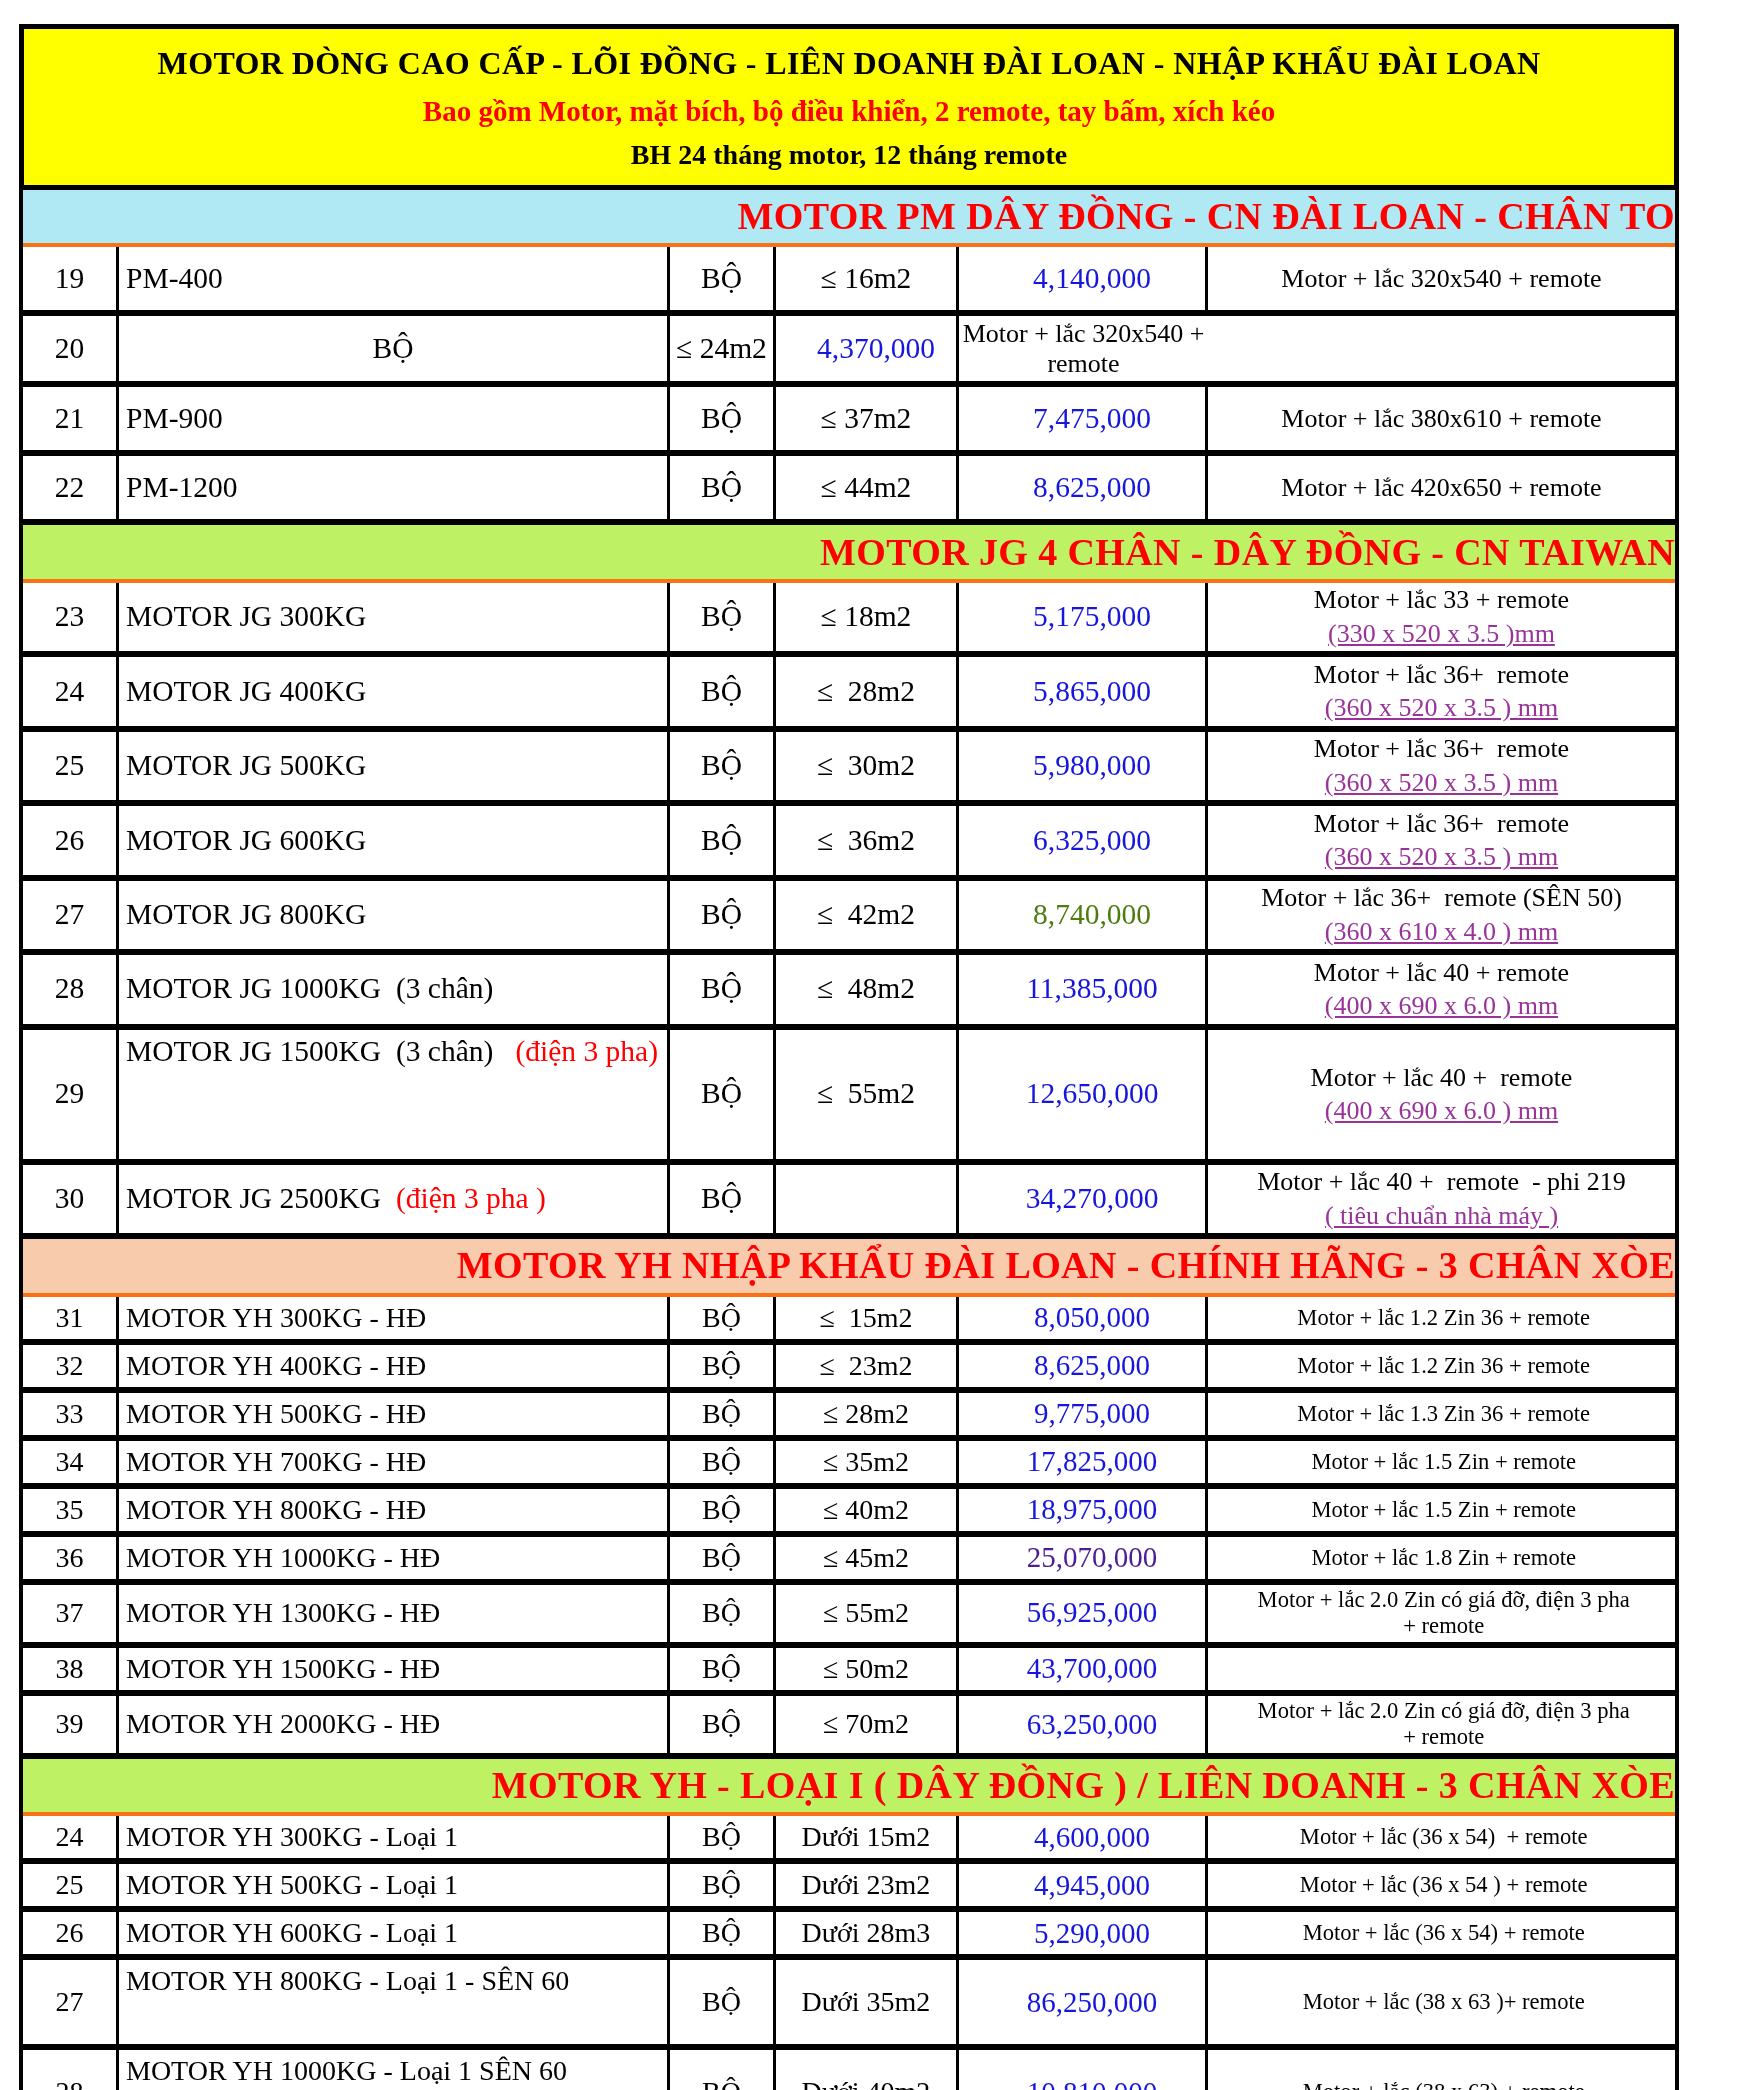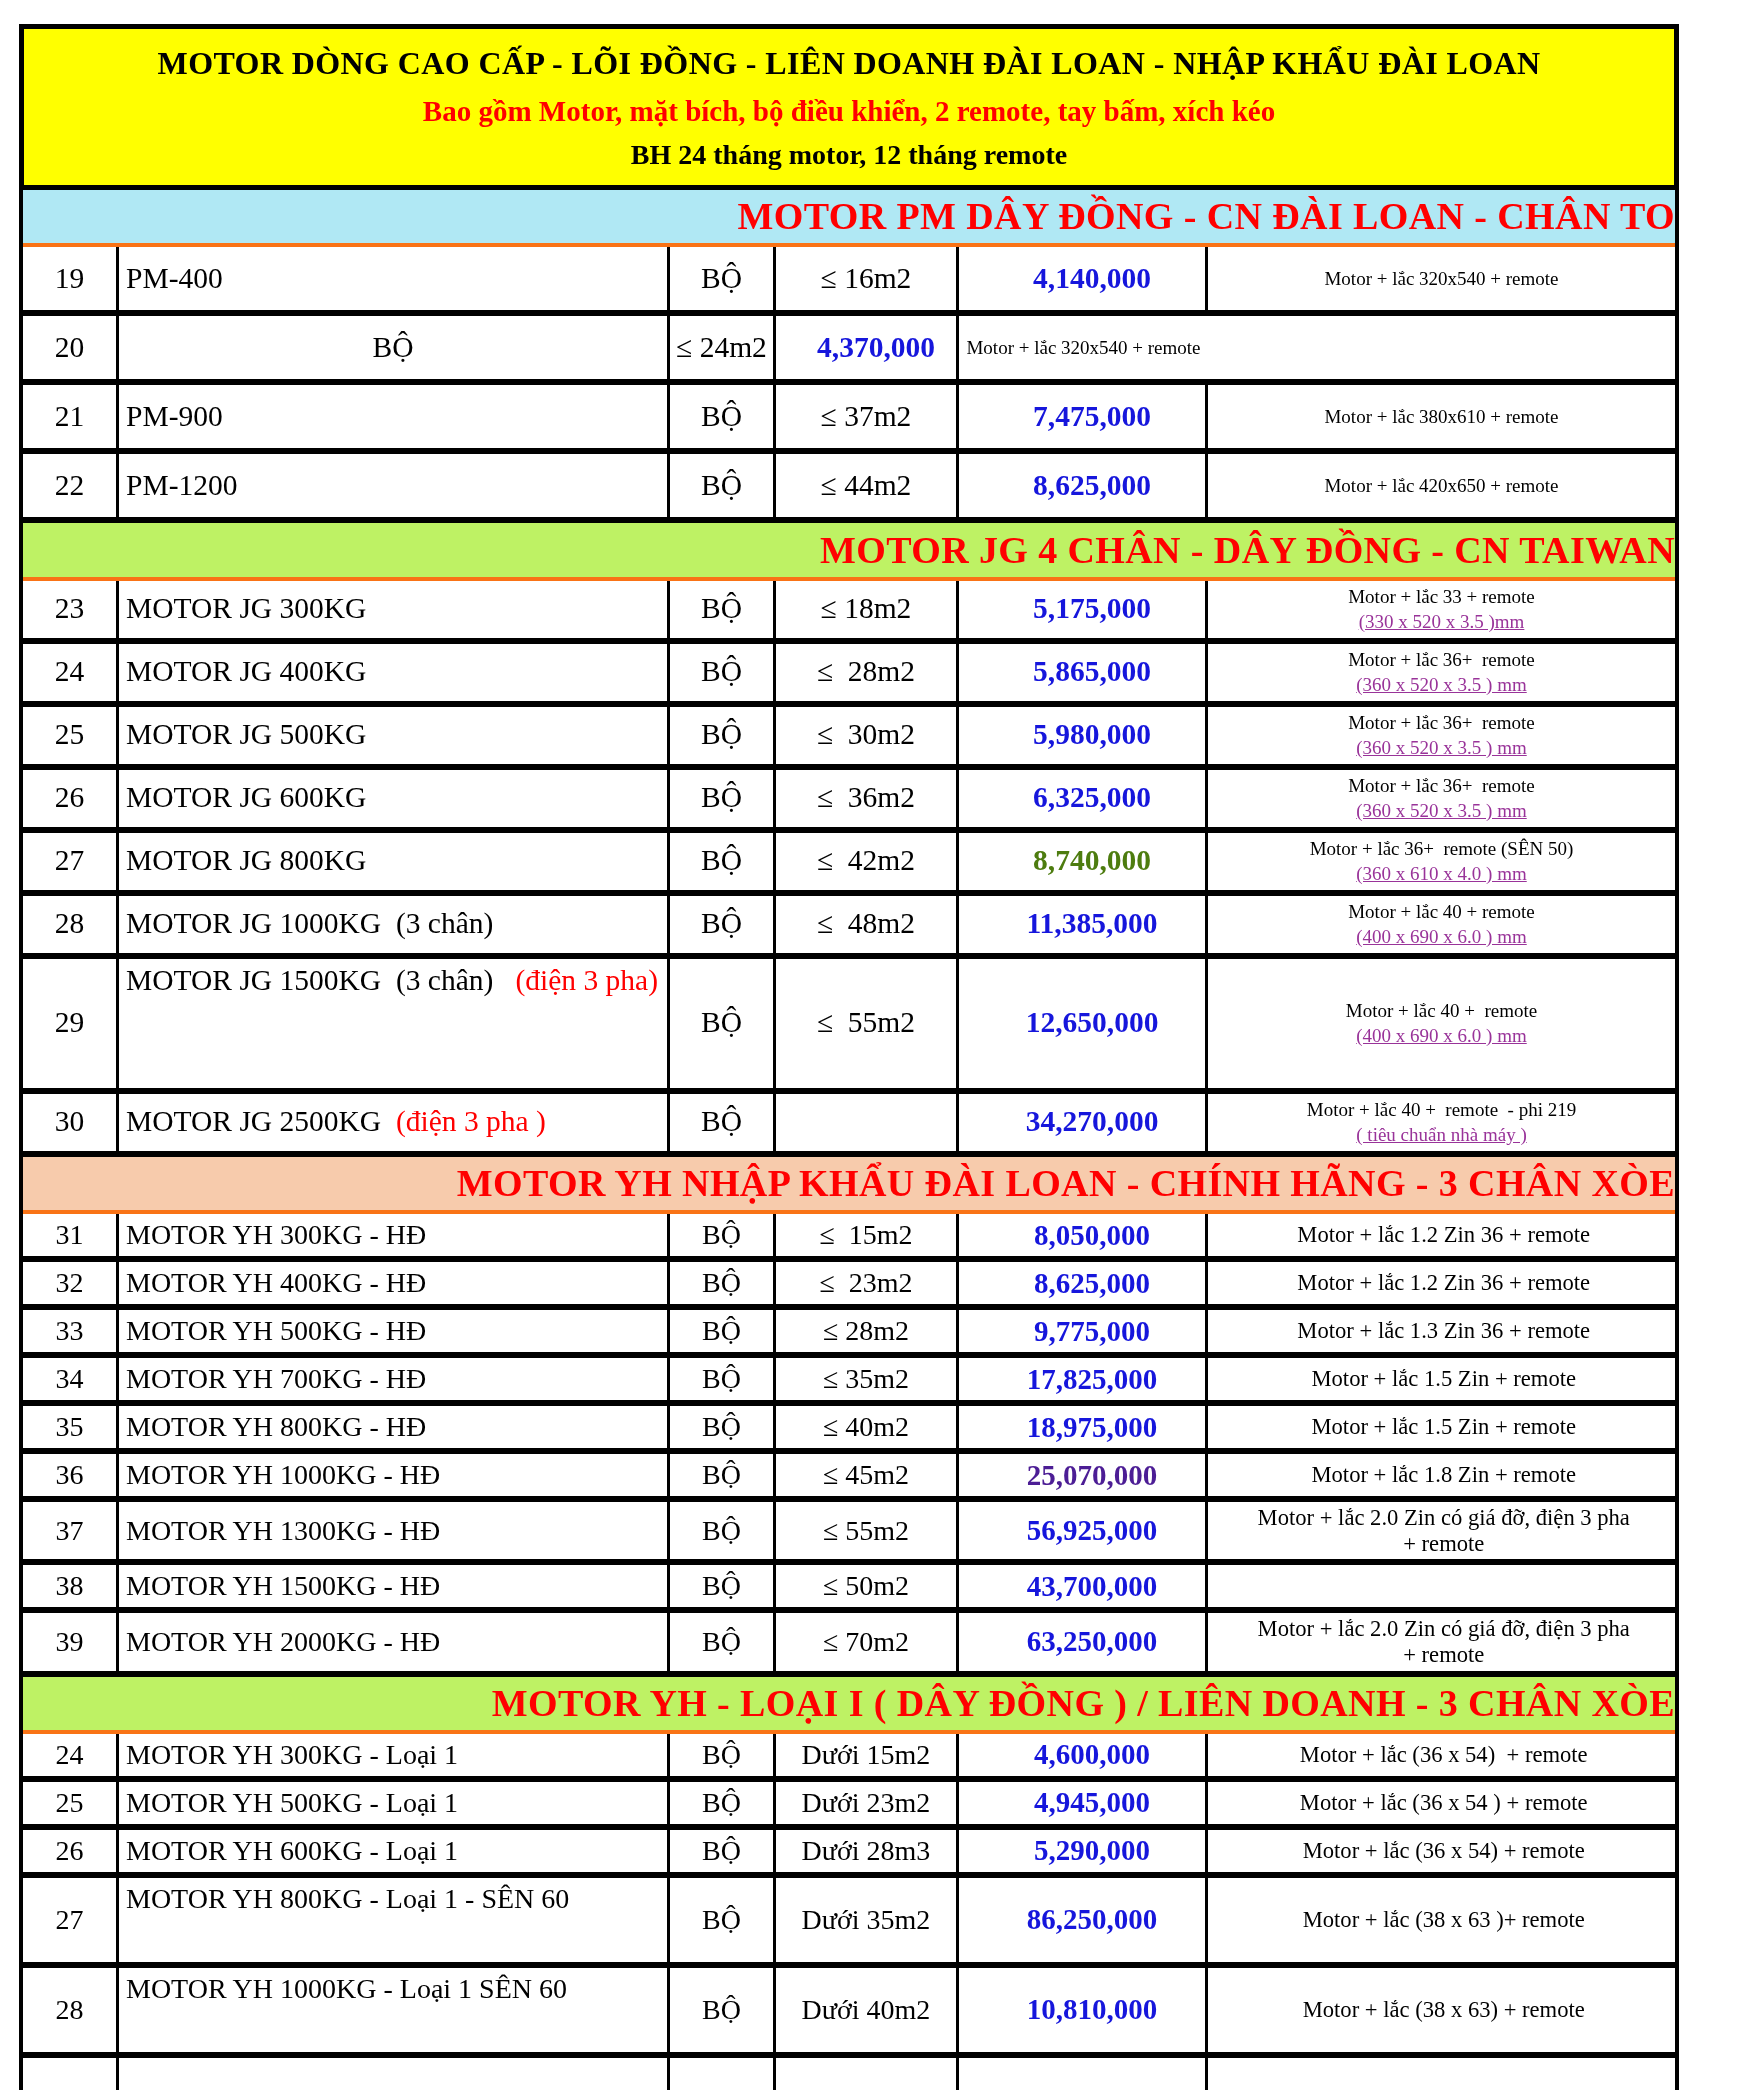--- a/index.html
+++ b/index.html
@@ -51,22 +51,22 @@
     padding: 2.6px 3.5px;
     white-space: pre-wrap;
     text-align: center;
     line-height: 1.15;
   }
   .cell:last-child { border-right: none; }
   .c-name { justify-content: flex-start; text-align: left; padding-left: 7px; display: block; display: flex; flex-direction: column; justify-content: center; align-items: flex-start; }
   .c-desc { flex-direction: column; justify-content: center; }
 
   .c-no, .c-name, .c-unit, .c-area { font-size: 29.5px; }
-  .c-price { font-size: 29.5px; font-weight: bold; color: #1616dc; margin-left: 20px; }
-  .c-desc { font-size: 19px; }
+  .c-price { font-size: 29.5px; font-weight: normal; color: #1616dc; margin-left: 20px; }
+  .c-desc { font-size: 26px; }
   .desc-line2 { color: #993399; text-decoration: underline; margin-top: 3.5px; }
   .name-red { color: #ff0000; }
 
   
   .sec-pm  .row .cell { min-height: 63px; }
   .sec-jg  .row .cell { min-height: 57px; }
   .sec-yh1 .row .cell, .sec-yh2 .row .cell { min-height: 42px; }
   .sec-yh1 .c-no, .sec-yh1 .c-name, .sec-yh1 .c-unit, .sec-yh1 .c-area,
   .sec-yh2 .c-no, .sec-yh2 .c-name, .sec-yh2 .c-unit, .sec-yh2 .c-area { font-size: 28px; }
   .sec-yh1 .c-price, .sec-yh2 .c-price { font-size: 29px; }

